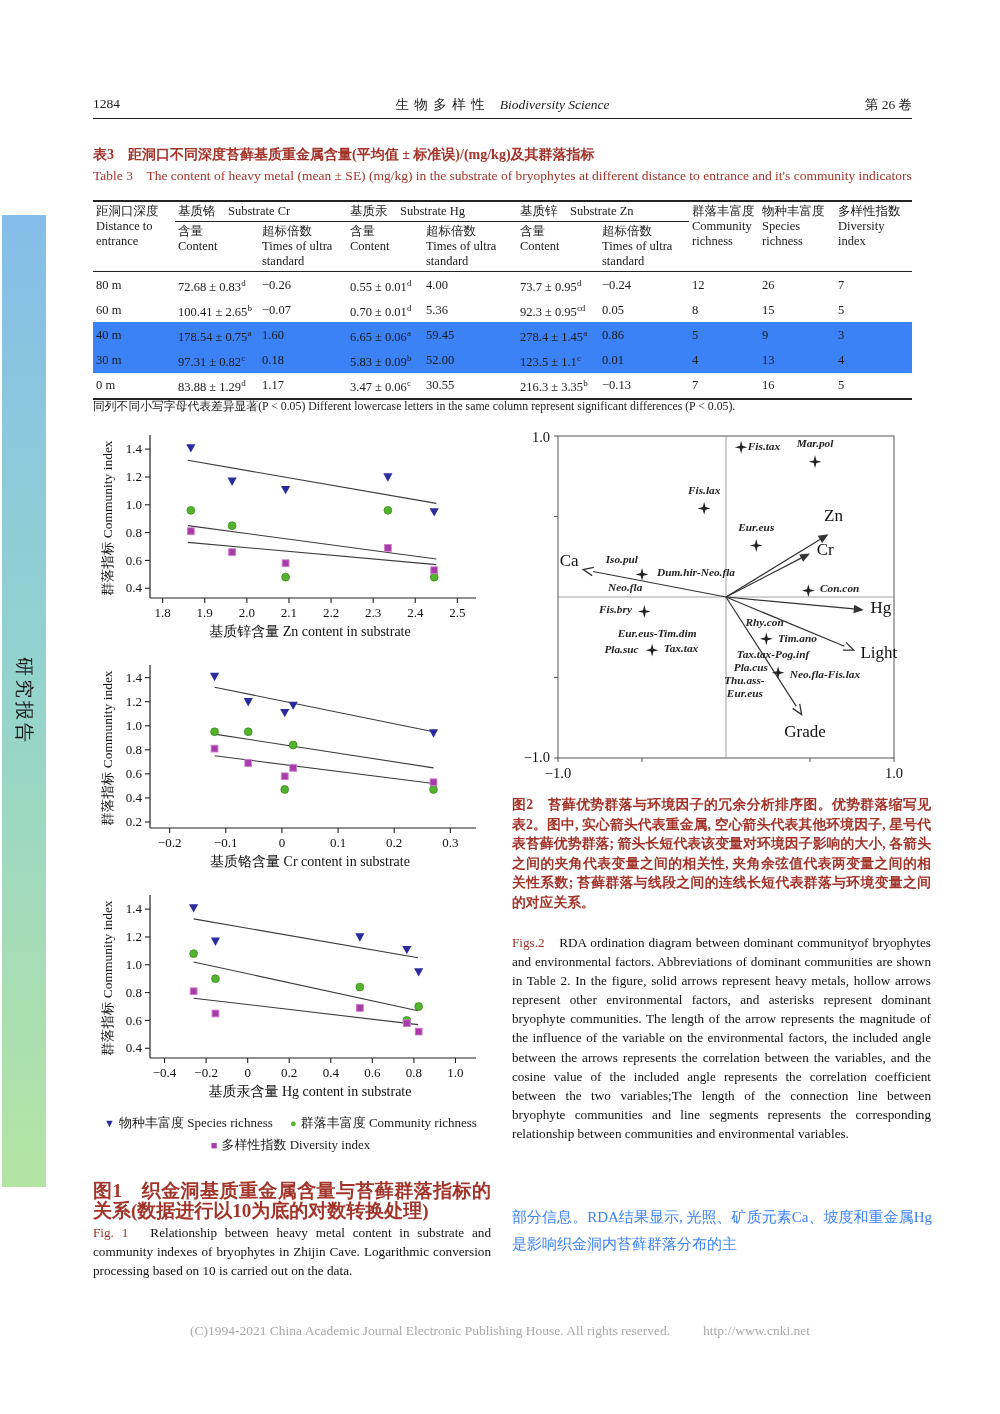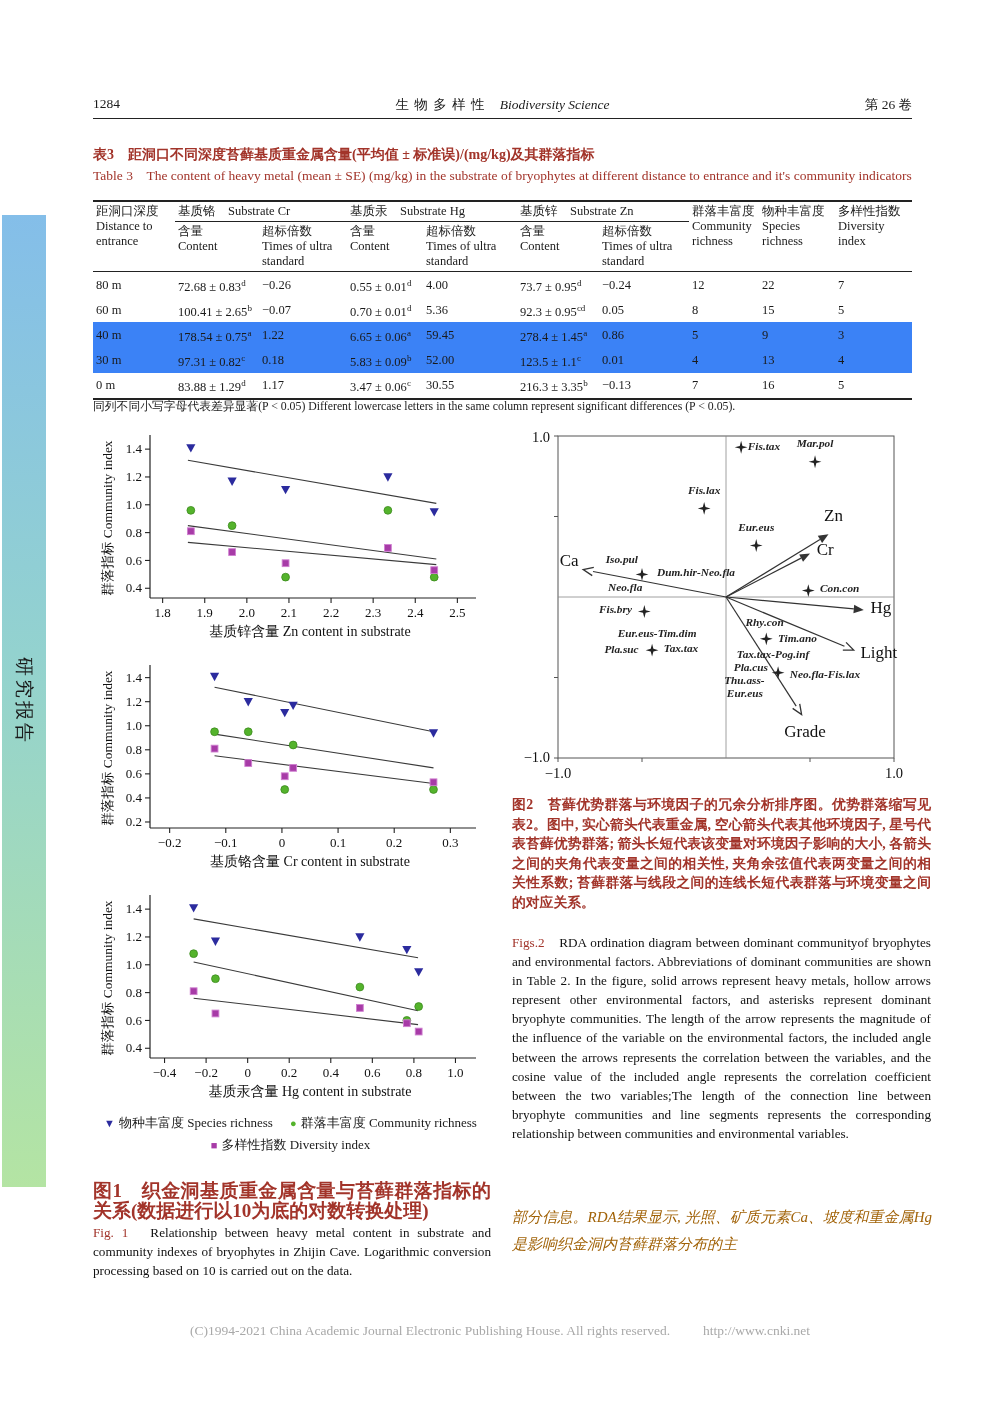--- a/index.html
+++ b/index.html
@@ -39,21 +39,21 @@
   .figcap-zh{color:#a2342a;font-weight:bold;font-size:19px;line-height:20px;text-align:justify;margin:11px 0 2px 0;}
   .figcap-en{font-size:13.2px;line-height:19px;text-align:justify;margin:0;color:#111;}
   .figcap-en .figlabel{color:#a2342a;}
   .rda-wrap{position:absolute;left:513px;top:428px;width:410px;height:365px;}
   .fig2-zh{position:absolute;left:512px;top:795px;width:419px;color:#a2342a;font-weight:bold;
            font-size:13.8px;line-height:19.5px;text-align:justify;}
   .fig2-en{position:absolute;left:512px;top:933px;width:419px;font-size:13.2px;line-height:19.1px;
            text-align:justify;color:#111;}
   .fig2-en .figlabel{color:#a2342a;}
   .bodytext{position:absolute;left:512px;top:1204px;width:420px;font-size:15px;line-height:27px;
-            text-align:justify;color:#a16207;font-style:italic;}
+            text-align:justify;color:#3b82f6;}
   .footer{position:absolute;left:0;top:1323px;width:1000px;text-align:center;color:#a9a9a9;font-size:13.5px;}
   svg text{font-family:"Liberation Serif","DejaVu Serif",serif;}
 </style>
 </head>
 <body>
 
 <div class="page">
 
   <div class="hdr">
     <span class="pageno">1284</span>
@@ -109,39 +109,39 @@
     <tbody id="t3body">
         <tr>
           <td>80 m</td>
           <td>72.68 ± 0.83<sup>d</sup></td>
           <td>−0.26</td>
           <td>0.55 ± 0.01<sup>d</sup></td>
           <td>4.00</td>
           <td>73.7 ± 0.95<sup>d</sup></td>
           <td>−0.24</td>
           <td>12</td>
-          <td>22</td>
+          <td>26</td>
           <td>7</td>
         </tr>
         <tr>
           <td>60 m</td>
           <td>100.41 ± 2.65<sup>b</sup></td>
           <td>−0.07</td>
           <td>0.70 ± 0.01<sup>d</sup></td>
           <td>5.36</td>
           <td>92.3 ± 0.95<sup>cd</sup></td>
           <td>0.05</td>
           <td>8</td>
           <td>15</td>
           <td>5</td>
         </tr>
         <tr class="shaded">
           <td>40 m</td>
           <td>178.54 ± 0.75<sup>a</sup></td>
-          <td>1.22</td>
+          <td>1.60</td>
           <td>6.65 ± 0.06<sup>a</sup></td>
           <td>59.45</td>
           <td>278.4 ± 1.45<sup>a</sup></td>
           <td>0.86</td>
           <td>5</td>
           <td>9</td>
           <td>3</td>
         </tr>
         <tr class="shaded">
           <td>30 m</td>

